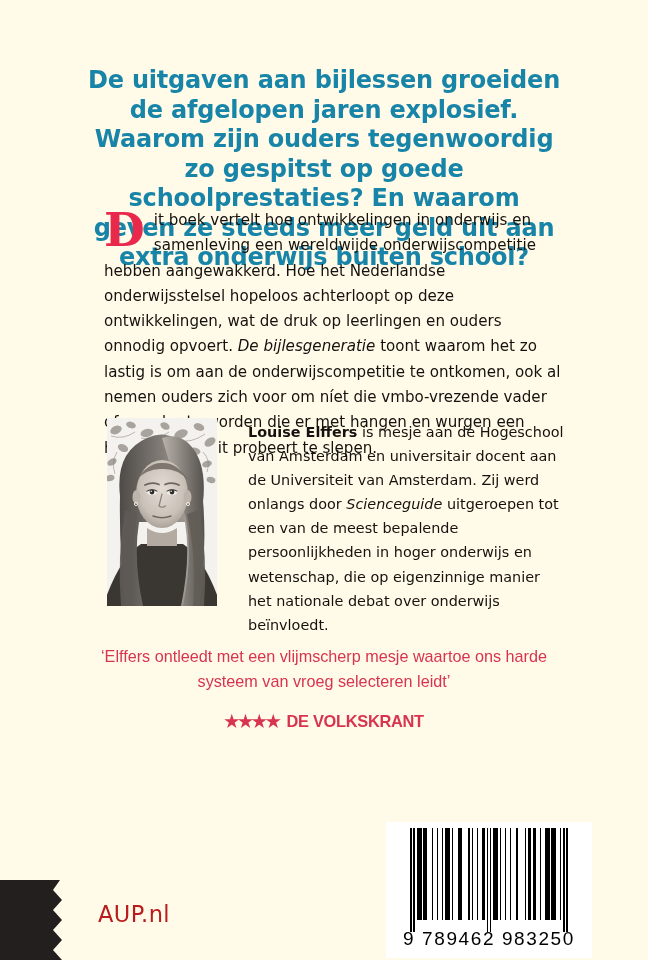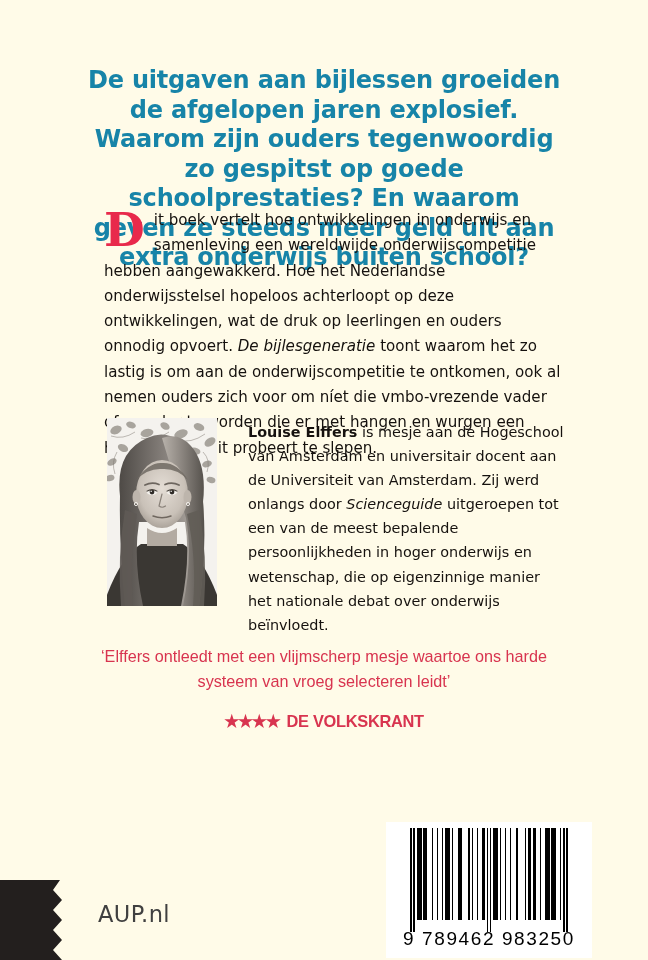--- a/index.html
+++ b/index.html
@@ -178,21 +178,21 @@
     width: 72px;
     height: 80px;
   }
   .logo-text {
     position: absolute;
     left: 98px;
     top: 901px;
     font-family: "DejaVu Sans", sans-serif;
     font-size: 22.5px;
     letter-spacing: 0.4px;
-    color: #404040;
+    color: #b91c1c;
   }
 </style>
 </head>
 <body>
 
 <div class="cover">
 
   <div class="headline">De uitgaven aan bijlessen groeiden de afgelopen jaren explosief. Waarom zijn ouders tegenwoordig zo gespitst op goede schoolprestaties? En waarom geven ze steeds meer geld uit aan extra onderwijs buiten school?</div>
 
   <div class="blurb">

